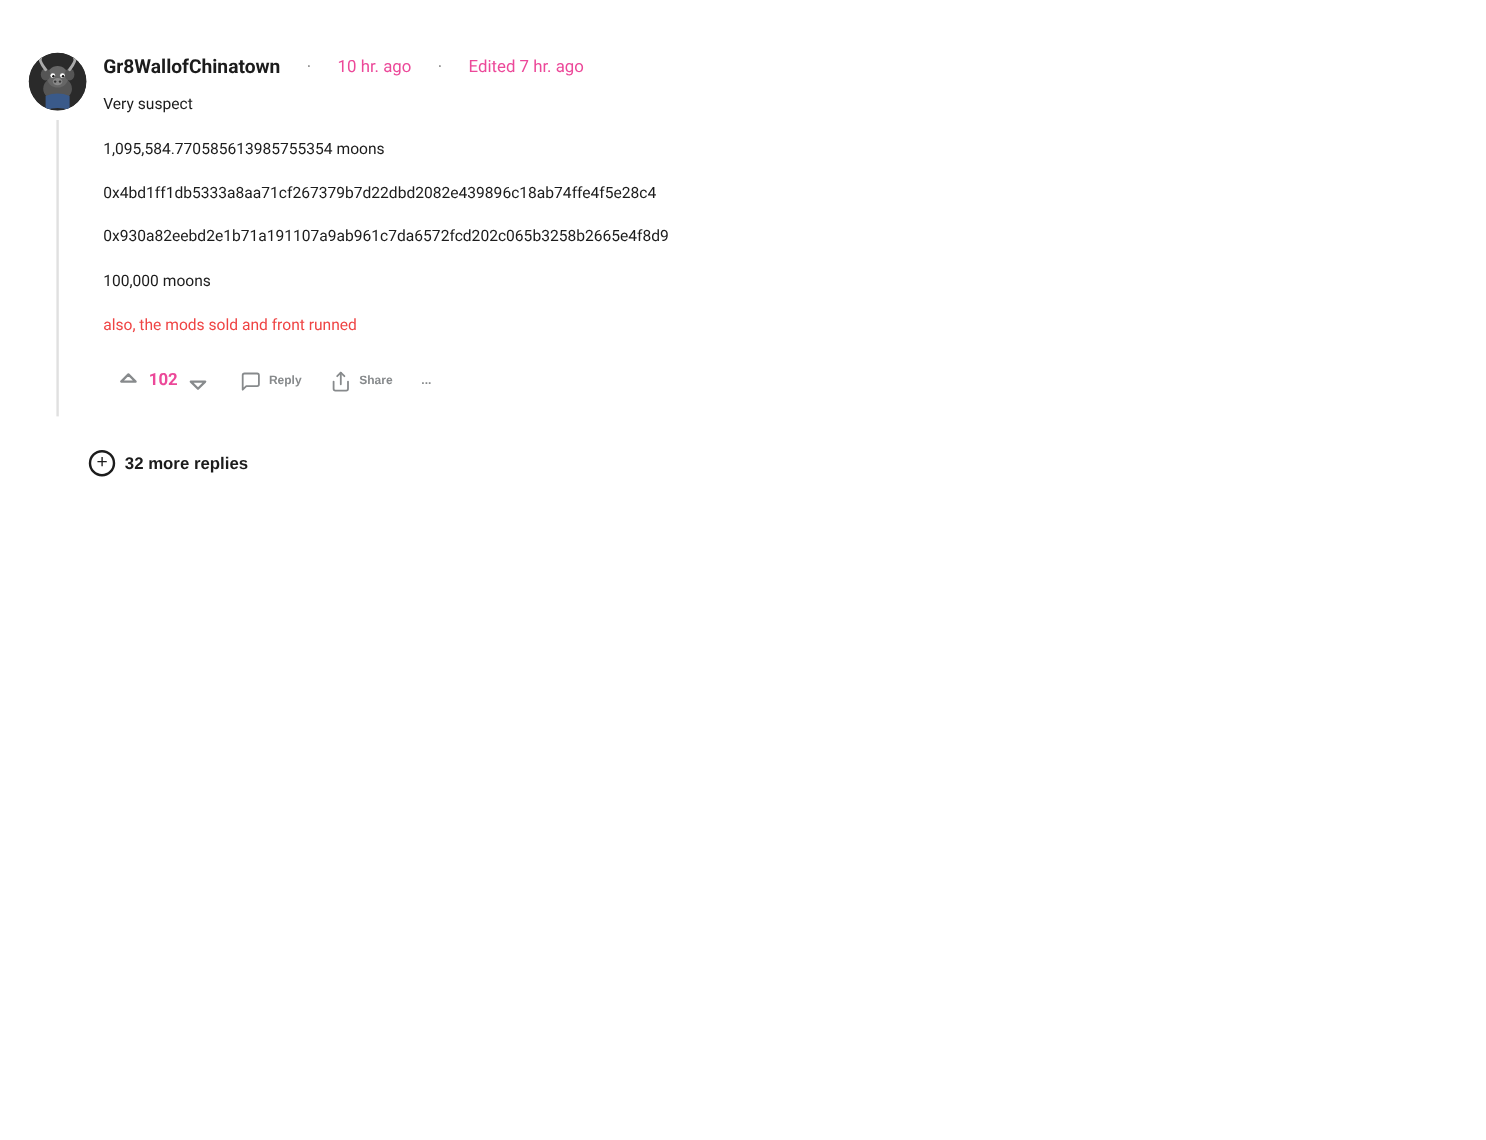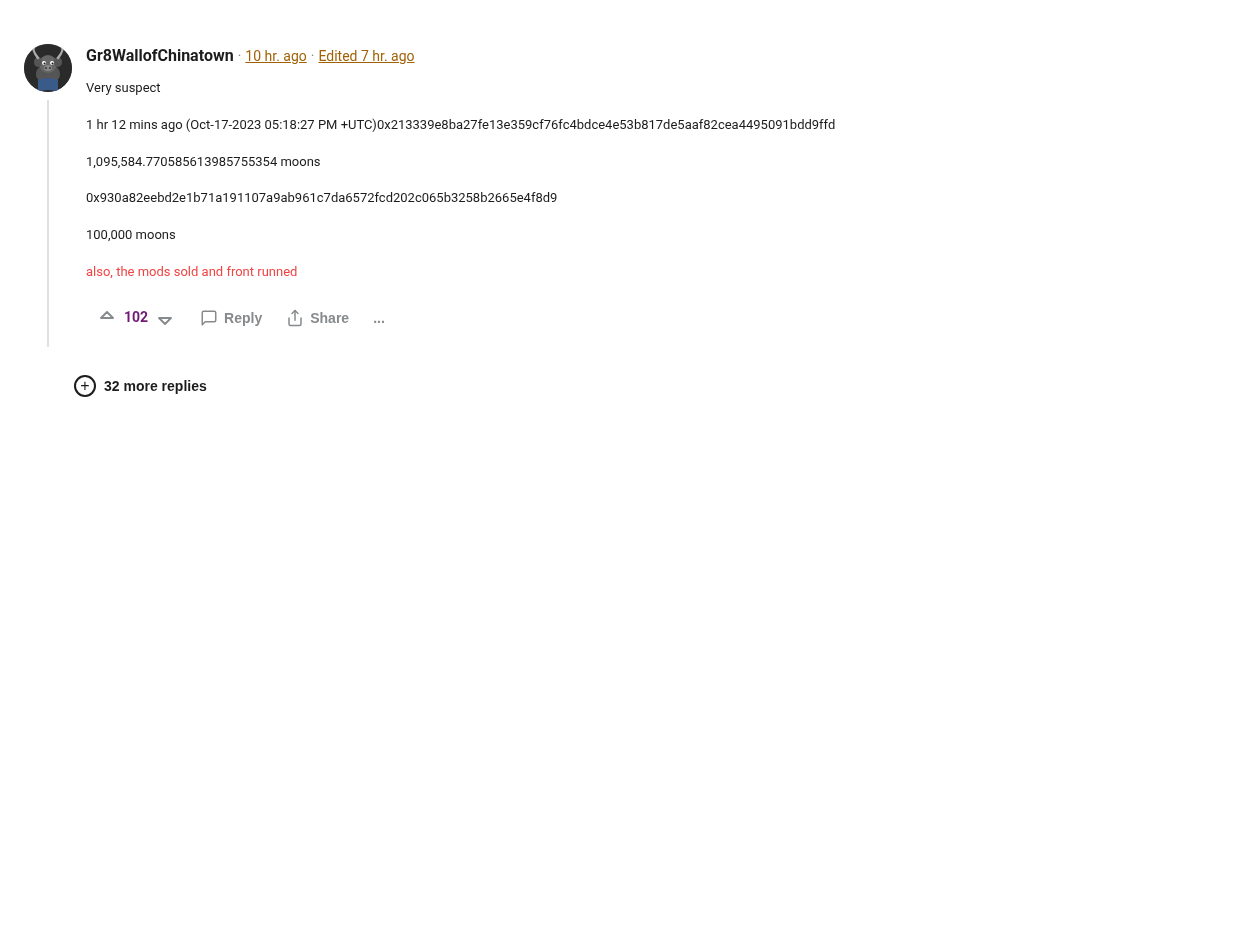--- a/index.html
+++ b/index.html
@@ -49,37 +49,36 @@
       flex: 1;
       margin-top: 8px;
     }
     .comment-body {
       flex: 1;
       padding-bottom: 12px;
     }
     .comment-header {
       display: flex;
       align-items: center;
-      gap: 4px;
+      gap: 22px;
       margin-bottom: 10px;
       flex-wrap: wrap;
     }
     .username {
       font-weight: 700;
       font-size: 16px;
       color: #1c1c1c;
     }
     .meta-dot {
       color: #888;
       font-size: 14px;
     }
     .meta-time {
-      color: #a16207;
-      font-size: 14px;
-      text-decoration: underline;
+      color: #ec4899;
+      font-size: 14px;
     }
     .comment-content {
       color: #1c1c1c;
       font-size: 13px;
       line-height: 1.6;
     }
     .comment-content p {
       margin-bottom: 16px;
     }
     .comment-content p:last-of-type {
@@ -98,21 +97,21 @@
     }
     .action-btn {
       display: flex;
       align-items: center;
       gap: 6px;
       padding: 6px 10px;
       border: none;
       background: none;
       border-radius: 20px;
       cursor: pointer;
-      font-size: 14px;
+      font-size: 10px;
       font-weight: 700;
       color: #878a8c;
       transition: background 0.15s;
     }
     .vote-section {
       display: flex;
       align-items: center;
       gap: 4px;
       padding: 4px 8px;
       border-radius: 20px;
@@ -123,21 +122,21 @@
       cursor: pointer;
       padding: 4px;
       color: #878a8c;
       display: flex;
       align-items: center;
       border-radius: 50%;
     }
     .vote-count {
       font-size: 14px;
       font-weight: 700;
-      color: #701a75;
+      color: #ec4899;
       min-width: 20px;
       text-align: center;
     }
     .more-replies {
       display: flex;
       align-items: center;
       gap: 8px;
       margin-left: 74px;
       margin-top: 8px;
       padding-bottom: 20px;
@@ -211,22 +210,22 @@
       <div class="comment-header">
         <span class="username">Gr8WallofChinatown</span>
         <span class="meta-dot">·</span>
         <span class="meta-time">10 hr. ago</span>
         <span class="meta-dot">·</span>
         <span class="meta-time">Edited 7 hr. ago</span>
       </div>
 
       <div class="comment-content">
         <p>Very suspect</p>
-        <p>1 hr 12 mins ago (Oct-17-2023 05:18:27 PM +UTC)0x213339e8ba27fe13e359cf76fc4bdce4e53b817de5aaf82cea4495091bdd9ffd</p>
         <p>1,095,584.770585613985755354 moons</p>
+        <p>0x4bd1ff1db5333a8aa71cf267379b7d22dbd2082e439896c18ab74ffe4f5e28c4</p>
         <p>0x930a82eebd2e1b71a191107a9ab961c7da6572fcd202c065b3258b2665e4f8d9</p>
         <p>100,000 moons</p>
         <p>
           <a class="link-text" href="#">also, the mods sold and front runned</a>
         </p>
       </div>
 
       <div class="comment-actions">
 
         <div class="vote-section">

